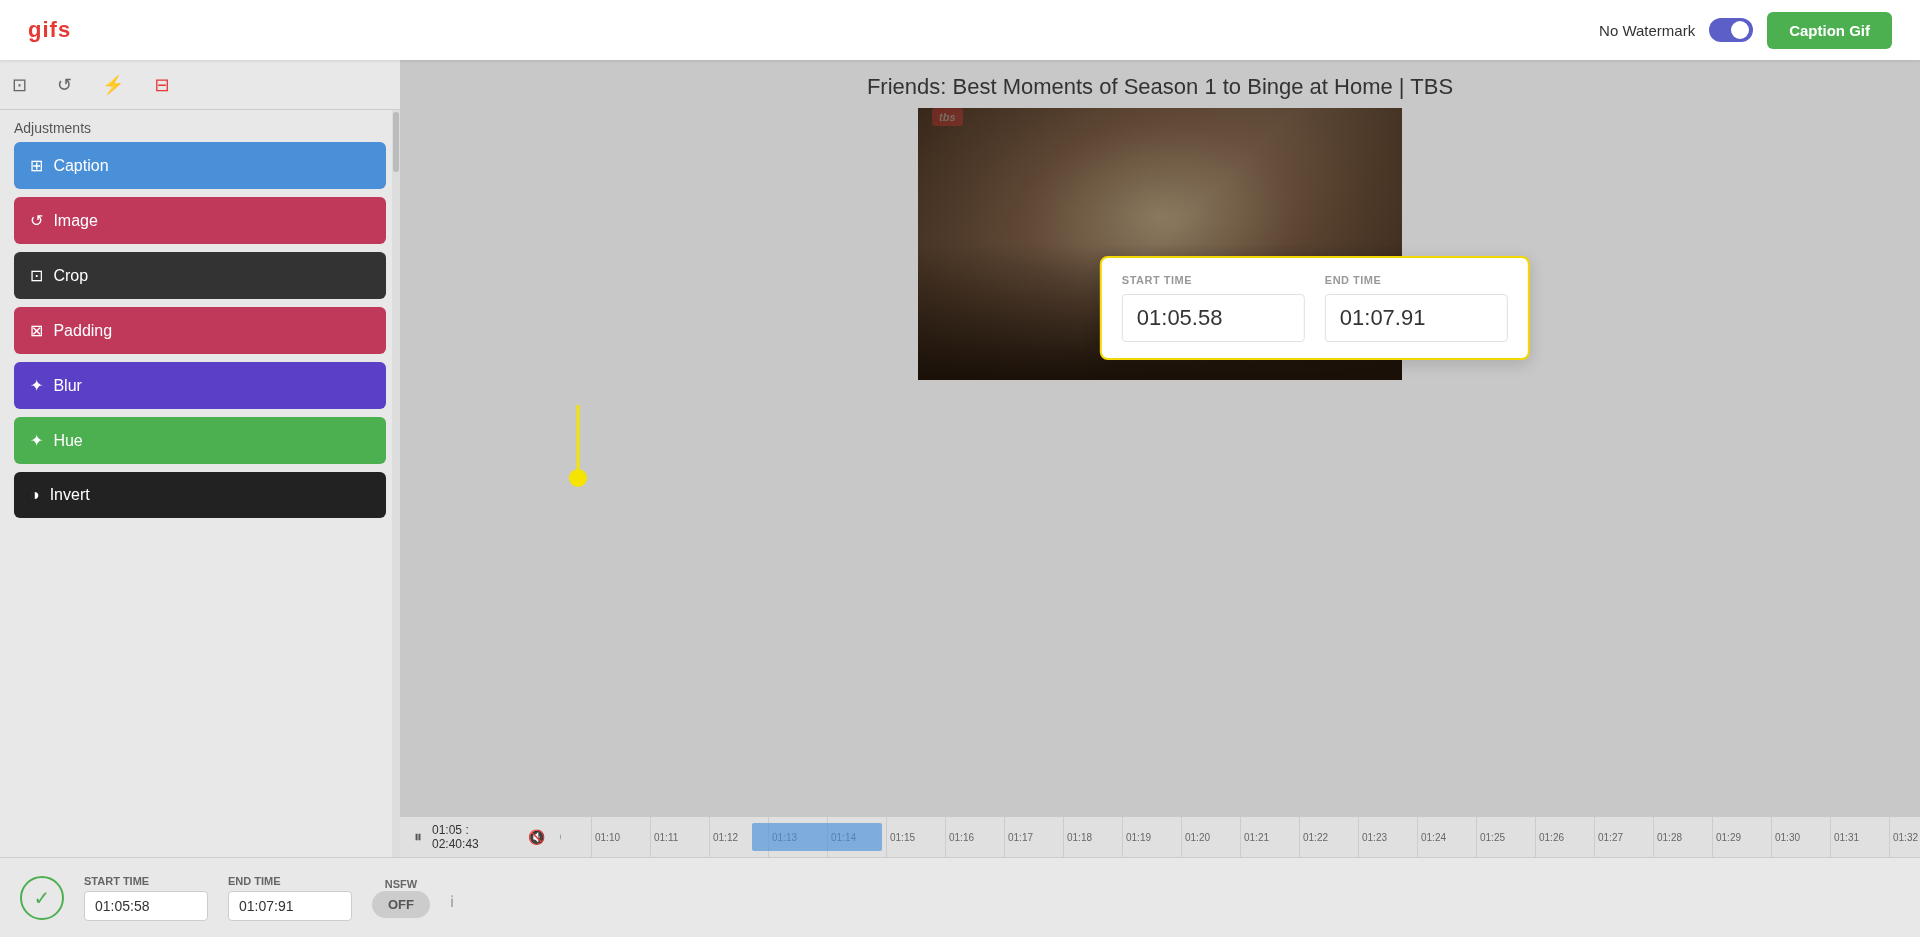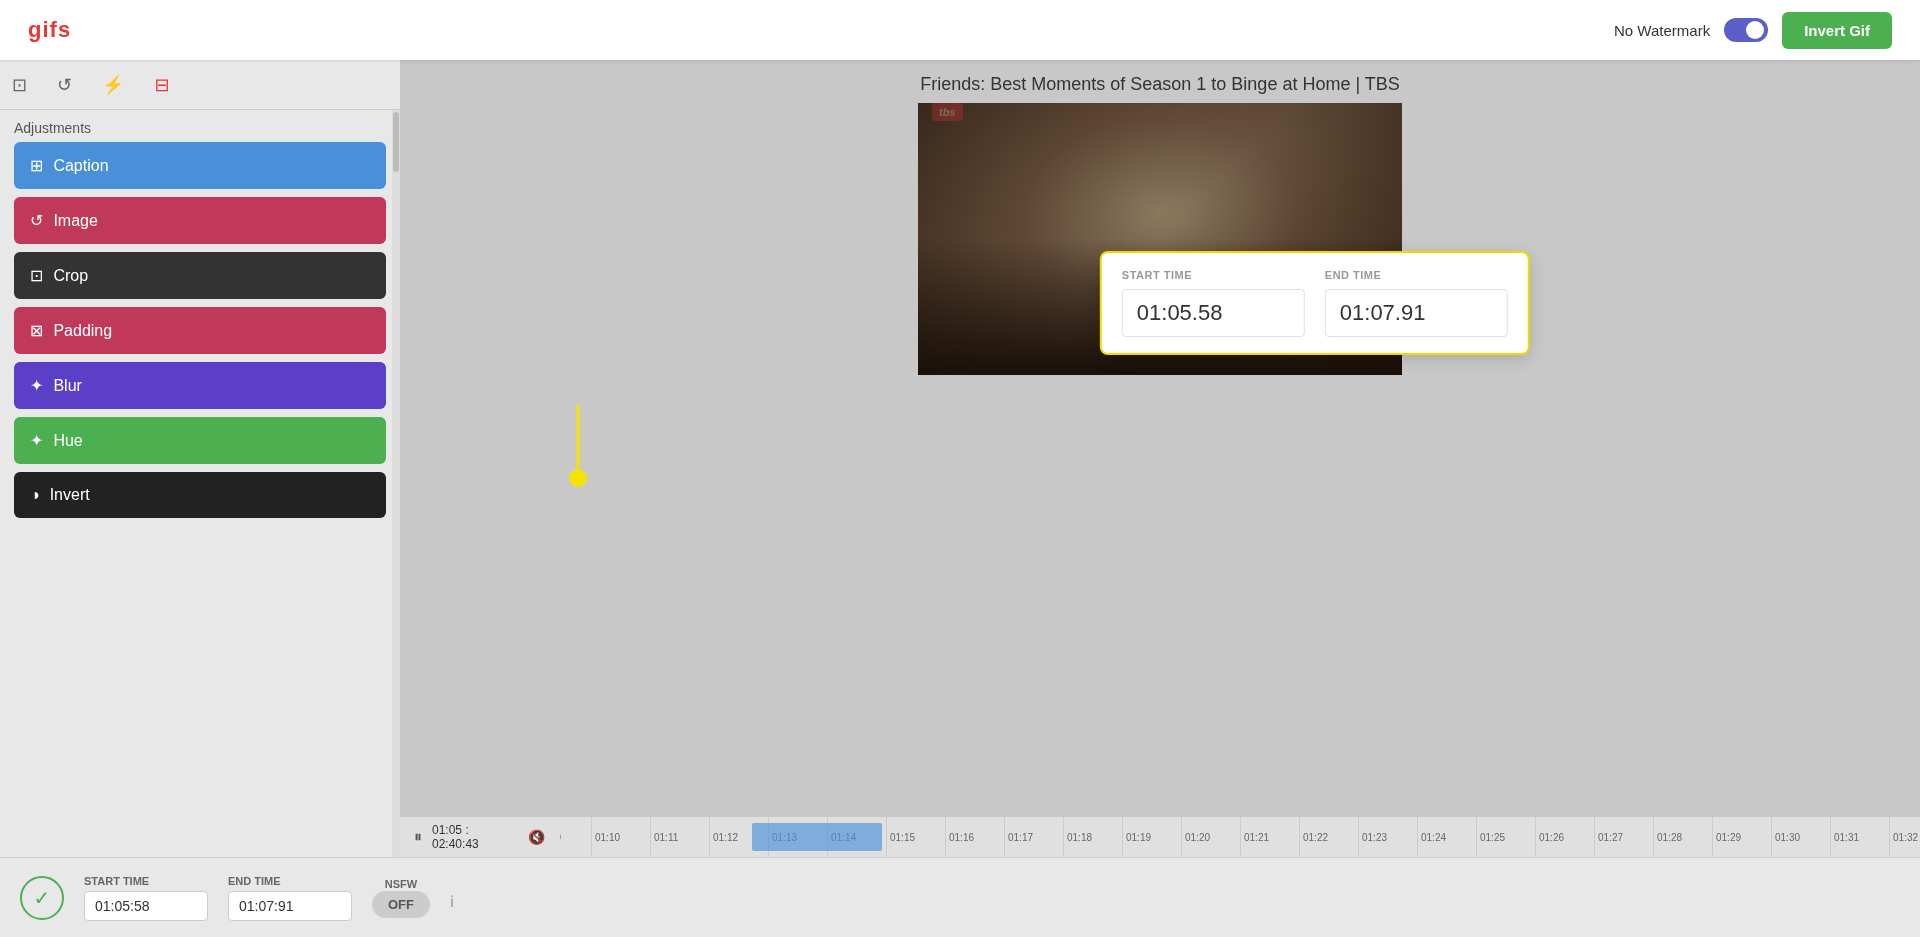--- a/index.html
+++ b/index.html
@@ -231,21 +231,21 @@
       bottom: 0;
       background: #c8c8c8;
       display: flex;
       flex-direction: column;
     }
 
     
     #page-title {
       text-align: center;
       padding: 14px 0 8px;
-      font-size: 18px;
+      font-size: 22px;
       color: #333;
       font-weight: normal;
     }
 
     
     #video-container {
       display: flex;
       justify-content: center;
       align-items: flex-start;
       padding: 0;
@@ -389,21 +389,21 @@
     }
   </style>
 </head>
 <body>
 
 <div id="header">
   <span id="logo">gifs</span>
   <div id="header-right">
     <span id="watermark-label">No Watermark</span>
     <div id="watermark-toggle"></div>
-    <button id="create-gif-btn">Invert Gif</button>
+    <button id="create-gif-btn">Caption Gif</button>
   </div>
 </div>
 
 <div id="sidebar">
 
   <div id="toolbar">
     <span class="toolbar-icon">⊡</span>
     <span class="toolbar-icon">↺</span>
     <span class="toolbar-icon">⚡</span>
     <span class="toolbar-icon active">⊟</span>

